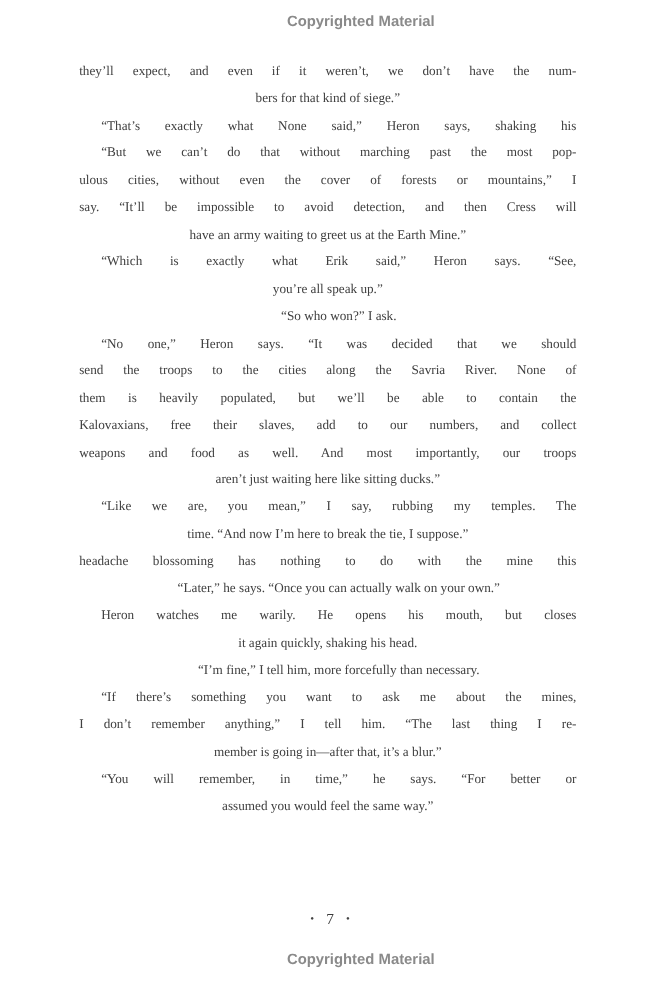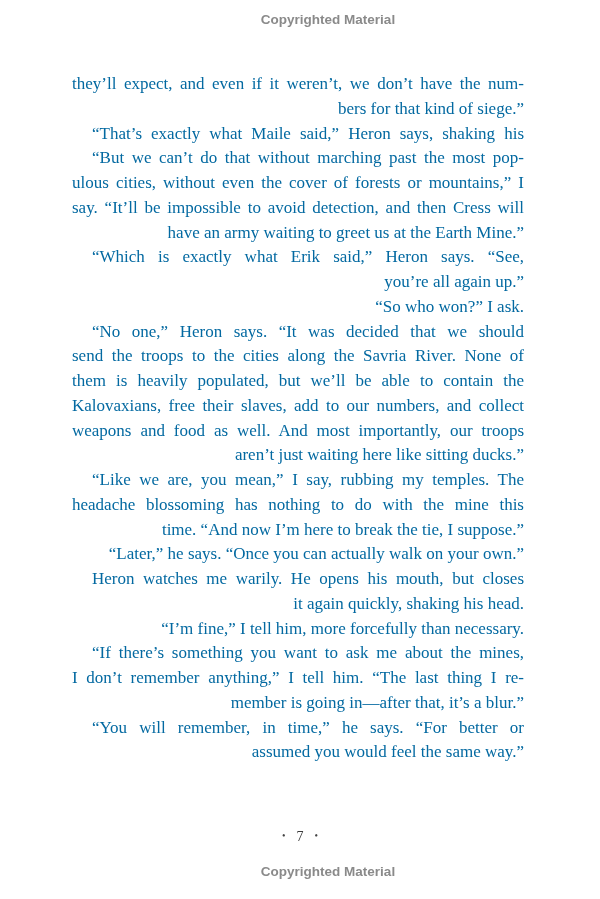--- a/index.html
+++ b/index.html
@@ -25,30 +25,30 @@
     font-size: 13.5px;
     letter-spacing: 0px;
     color: #8a8a8a;
     padding-left: 28px;
   }
   .notice.top { top: 12px; }
   .notice.bottom { top: 864px; }
   .body-text {
     position: absolute;
     left: 72px;
-    top: 72px;
+    top: 52px;
     width: 452px;
-    color: #0369a1;
-    font-size: 17px;
+    color: #404040;
+    font-size: 12px;
     line-height: 24.75px;
   }
   .para { margin: 0; padding: 0; }
   .para.indent .line:first-child { text-indent: 20px; }
   .line {
-    text-align: right;
+    text-align: center;
     hyphens: none;
     word-break: normal;
   }
   .line.j {
     text-align: justify;
     text-align-last: justify;
   }
   .pagenum {
     position: absolute;
     left: 0;
@@ -72,47 +72,47 @@
 <div class="page">
 
   <div class="notice top">Copyrighted Material</div>
 
   <div class="body-text" id="text-body">
       <div class="para">
         <div class="line j">they’ll expect, and even if it weren’t, we don’t have the num-</div>
         <div class="line">bers for that kind of siege.”</div>
       </div>
       <div class="para indent">
-        <div class="line j">“That’s exactly what Maile said,” Heron says, shaking his</div>
+        <div class="line j">“That’s exactly what None said,” Heron says, shaking his</div>
       </div>
       <div class="para indent">
         <div class="line j">“But we can’t do that without marching past the most pop-</div>
         <div class="line j">ulous cities, without even the cover of forests or mountains,” I</div>
         <div class="line j">say. “It’ll be impossible to avoid detection, and then Cress will</div>
         <div class="line">have an army waiting to greet us at the Earth Mine.”</div>
       </div>
       <div class="para indent">
         <div class="line j">“Which is exactly what Erik said,” Heron says. “See,</div>
-        <div class="line">you’re all again up.”</div>
+        <div class="line">you’re all speak up.”</div>
       </div>
       <div class="para indent">
         <div class="line">“So who won?” I ask.</div>
       </div>
       <div class="para indent">
         <div class="line j">“No one,” Heron says. “It was decided that we should</div>
         <div class="line j">send the troops to the cities along the Savria River. None of</div>
         <div class="line j">them is heavily populated, but we’ll be able to contain the</div>
         <div class="line j">Kalovaxians, free their slaves, add to our numbers, and collect</div>
         <div class="line j">weapons and food as well. And most importantly, our troops</div>
         <div class="line">aren’t just waiting here like sitting ducks.”</div>
       </div>
       <div class="para indent">
         <div class="line j">“Like we are, you mean,” I say, rubbing my temples. The</div>
+        <div class="line">time. “And now I’m here to break the tie, I suppose.”</div>
         <div class="line j">headache blossoming has nothing to do with the mine this</div>
-        <div class="line">time. “And now I’m here to break the tie, I suppose.”</div>
       </div>
       <div class="para indent">
         <div class="line">“Later,” he says. “Once you can actually walk on your own.”</div>
       </div>
       <div class="para indent">
         <div class="line j">Heron watches me warily. He opens his mouth, but closes</div>
         <div class="line">it again quickly, shaking his head.</div>
       </div>
       <div class="para indent">
         <div class="line">“I’m fine,” I tell him, more forcefully than necessary.</div>

